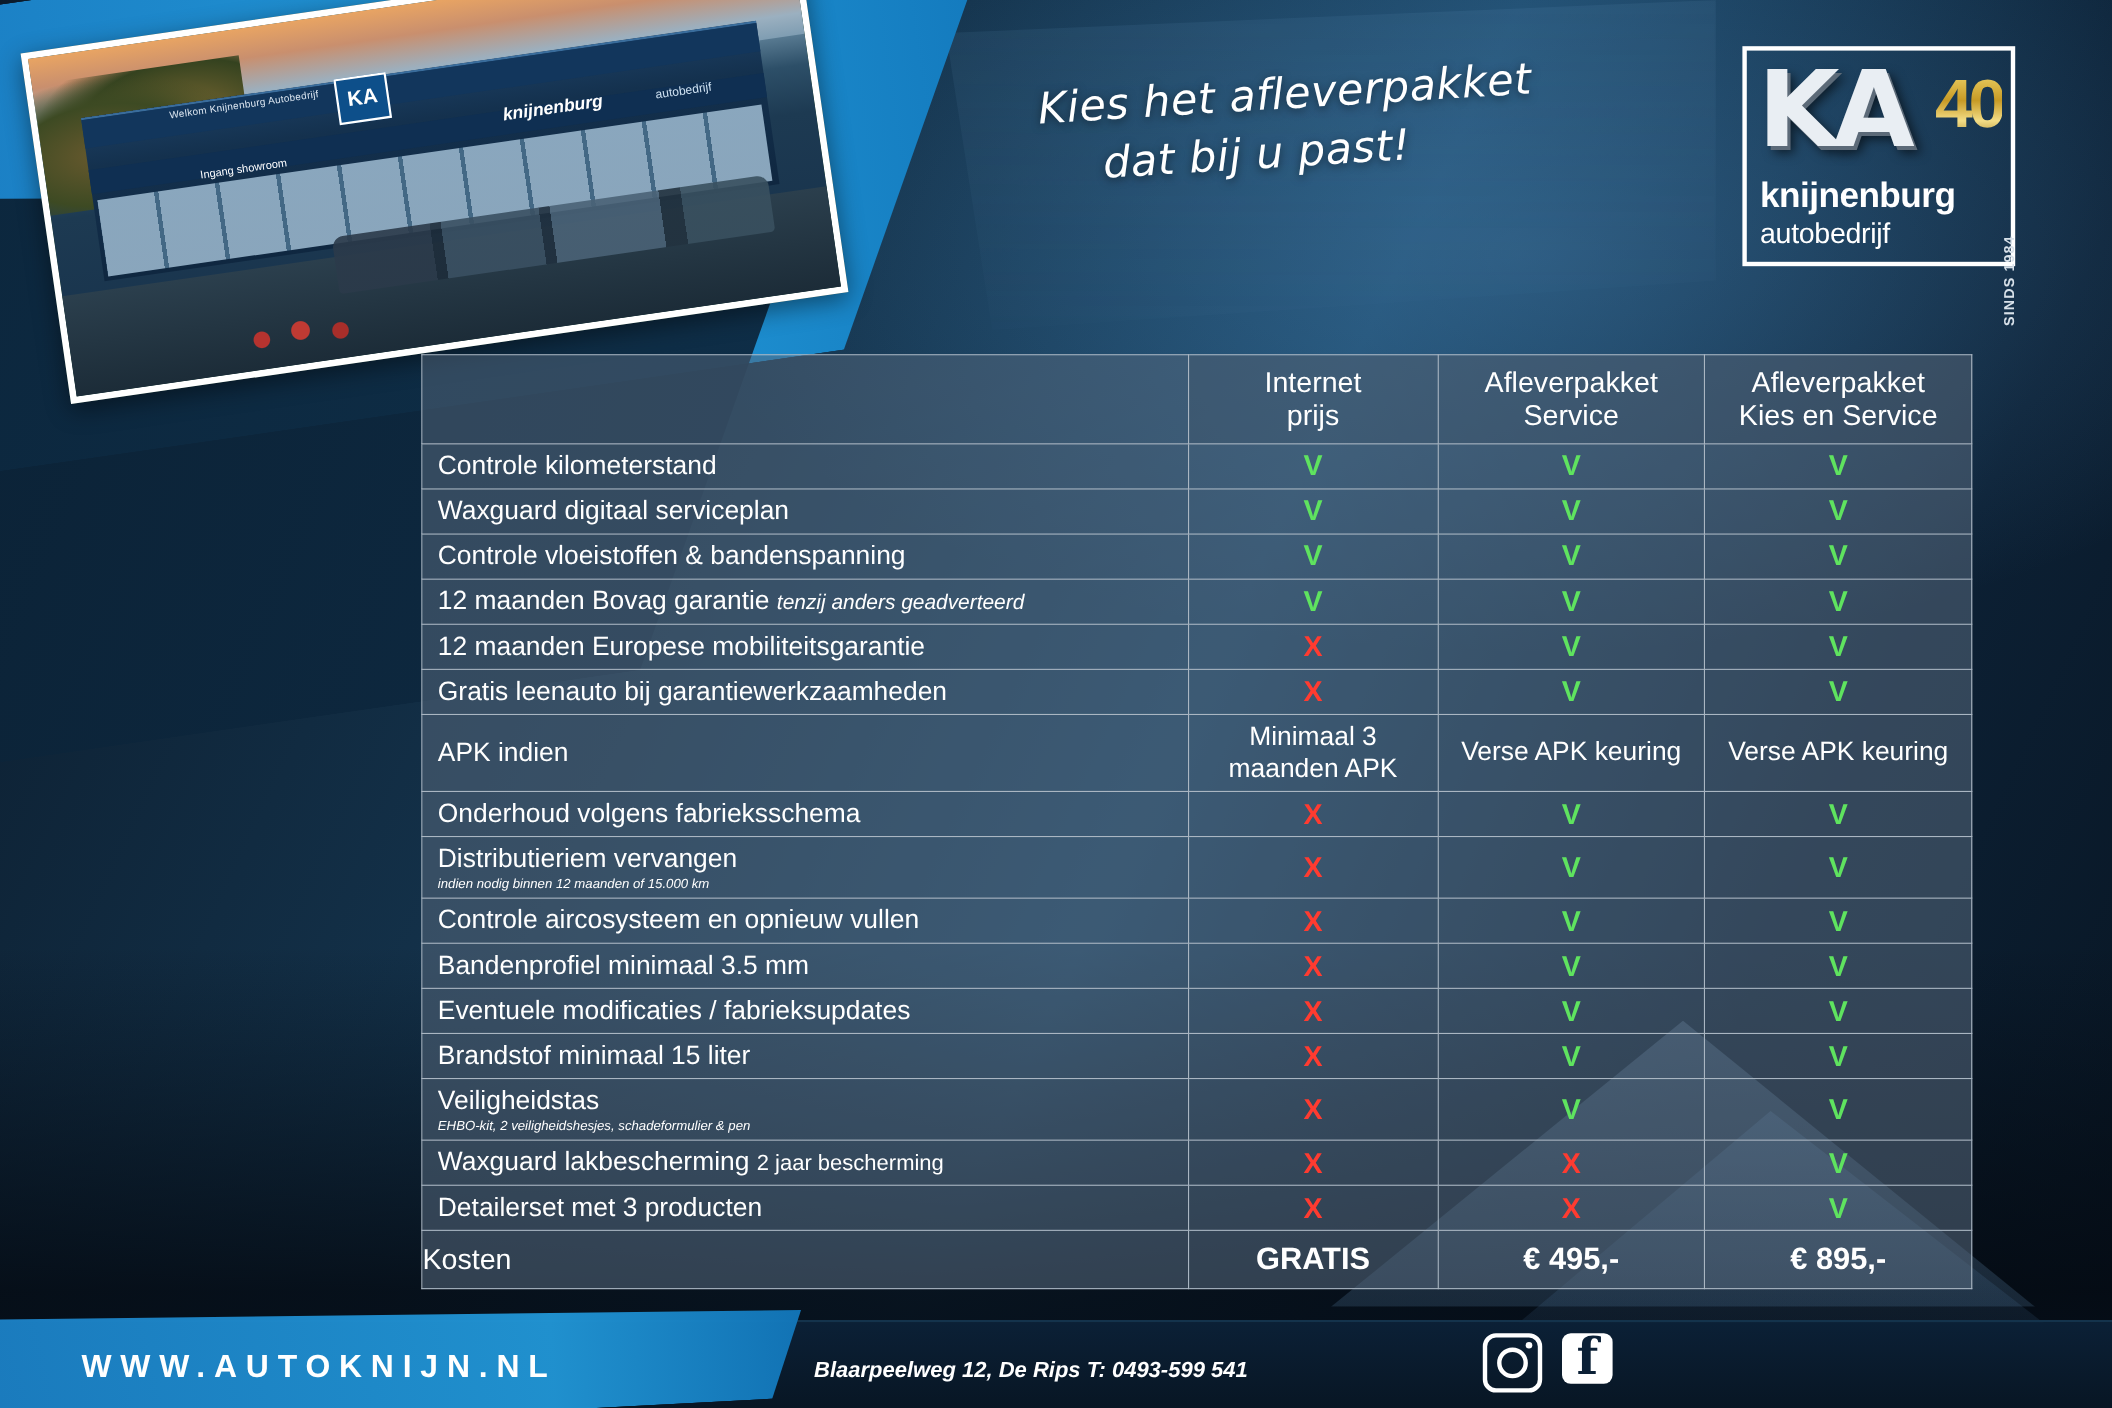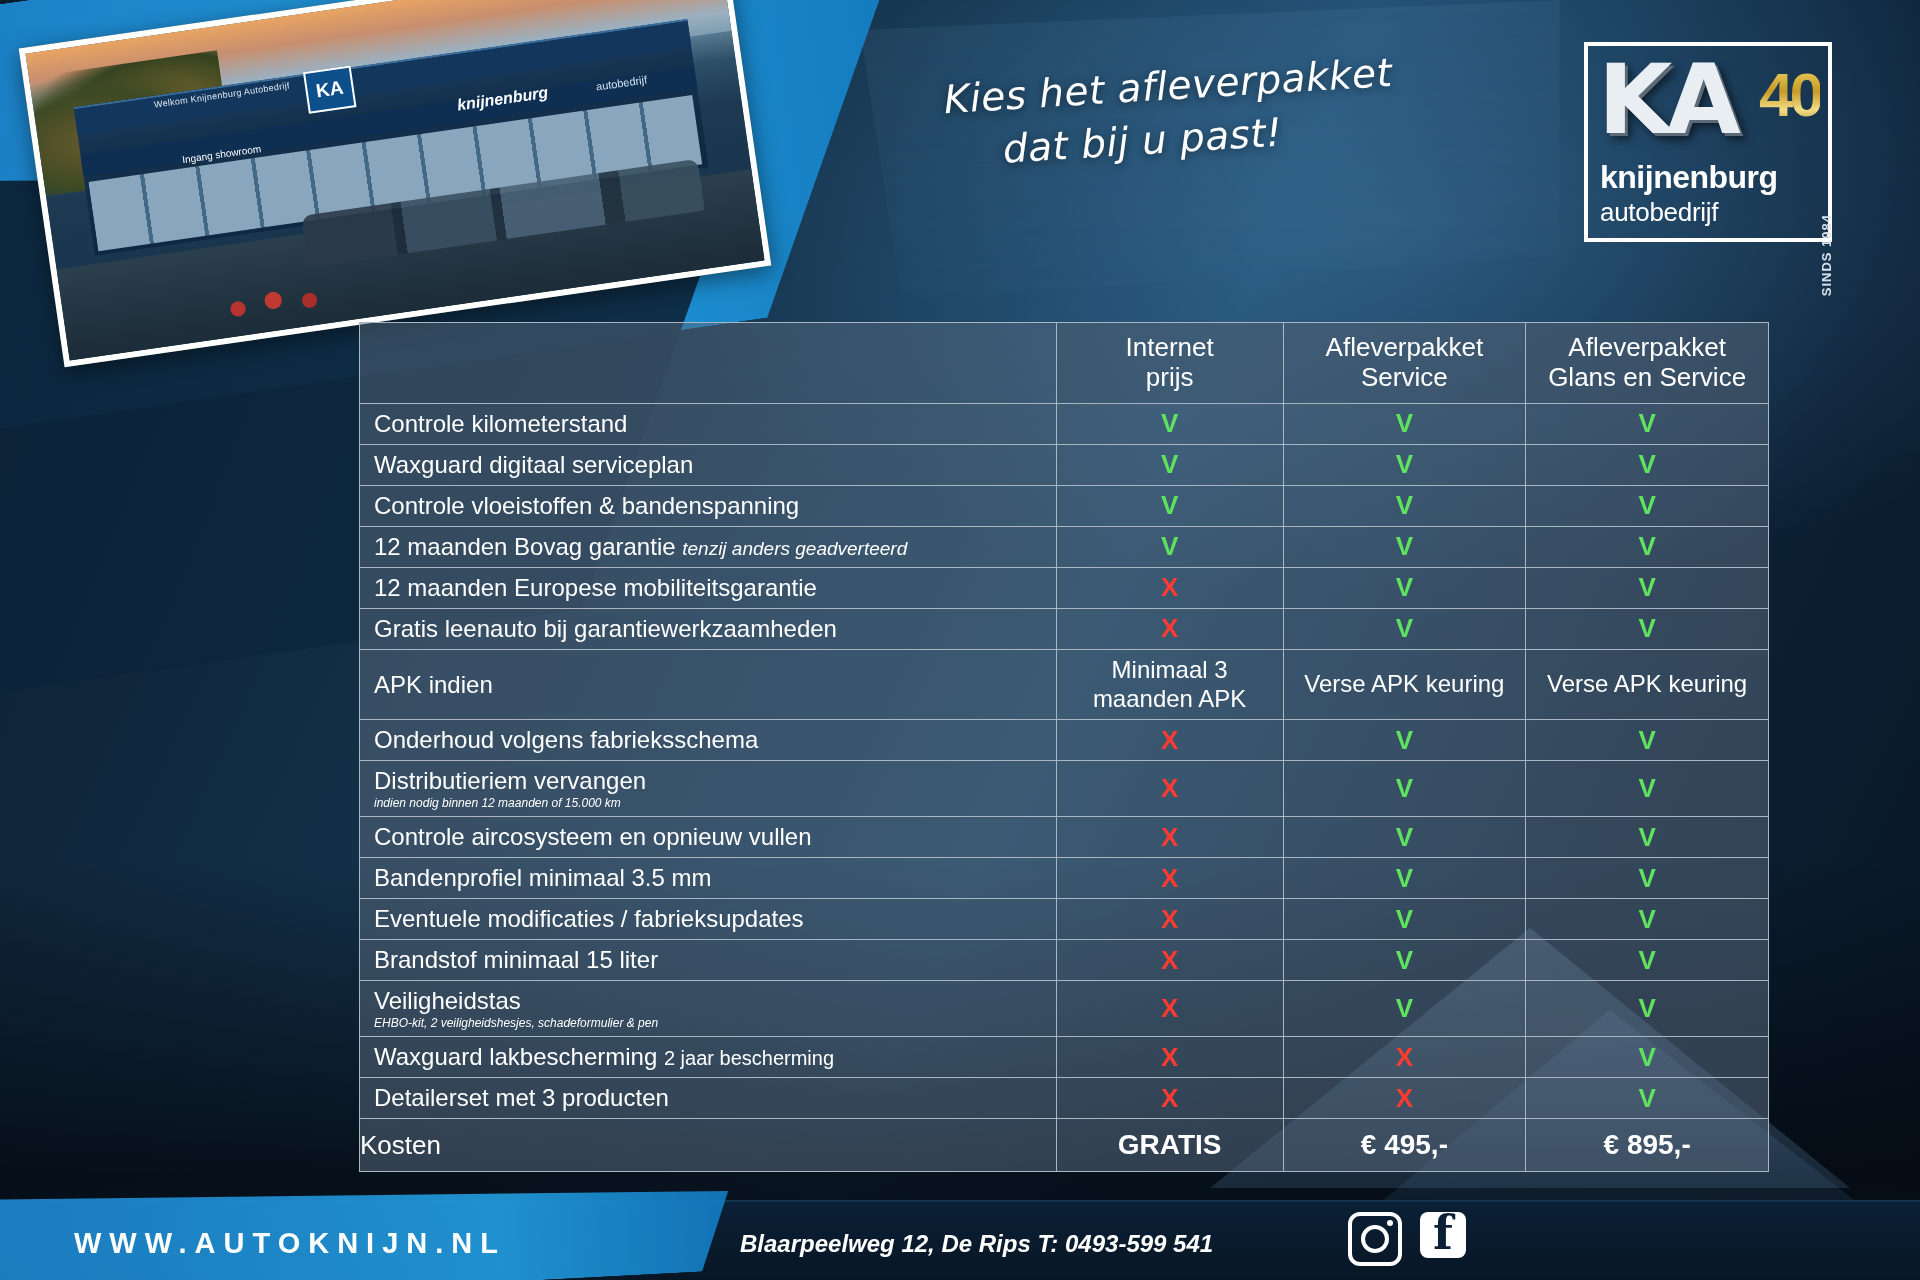--- a/index.html
+++ b/index.html
@@ -140,21 +140,21 @@
     color:#ffffff;font-size:26px;letter-spacing:-.3px;
   }
   .logo-sinds{
     position:absolute;right:-2px;bottom:28px;
     color:#d9e2ea;font-size:13px;font-weight:bold;letter-spacing:1px;
     transform:rotate(-90deg);transform-origin:right bottom;white-space:nowrap;
   }
 
   
   .table-wrap{
-    position:absolute;left:359px;top:322px;width:1410px;
+    position:absolute;left:383px;top:322px;width:1410px;
   }
   table{border-collapse:collapse;width:100%;}
   td,th{
     border:1px solid #aab6c2;
     background:rgba(86,104,124,0.55);
     color:#ffffff;
     padding:0;
     vertical-align:middle;
   }
   .hdr td{
@@ -202,21 +202,21 @@
     transform:rotate(-3deg);
     clip-path:polygon(0 0,100% 28%,96% 100%,0 100%);
     opacity:.95;
   }
   .url{
     position:absolute;left:74px;bottom:20px;
     color:#ffffff;font-size:29px;font-weight:bold;letter-spacing:8px;
   }
   .addr{
     position:absolute;left:740px;bottom:22px;
-    color:#ffffff;font-size:24px;font-weight:bold;font-style:italic;
+    color:#ffffff;font-size:20px;font-weight:bold;font-style:italic;
   }
   .social{position:absolute;left:1348px;bottom:14px;display:flex;gap:18px;}
   .ig{width:46px;height:46px;border:4px solid #fff;border-radius:12px;position:relative;}
   .ig:before{content:"";position:absolute;left:9px;top:9px;width:20px;height:20px;border:4px solid #fff;border-radius:50%;}
   .ig:after{content:"";position:absolute;right:5px;top:4px;width:6px;height:6px;background:#fff;border-radius:50%;}
   .fb{width:46px;height:46px;background:#fff;border-radius:8px;position:relative;}
   .fb:after{content:"f";position:absolute;left:0;right:0;top:-6px;text-align:center;
     color:#0b2036;font-size:46px;font-weight:bold;font-family:"DejaVu Serif",serif;}
   
   .tri{
@@ -288,21 +288,21 @@
       <td class="col2">
         <div>Internet</div>
         <div>prijs</div>
       </td>
       <td class="col3">
         <div>Afleverpakket</div>
         <div>Service</div>
       </td>
       <td class="col4">
         <div>Afleverpakket</div>
-        <div>Glans en Service</div>
+        <div>Kies en Service</div>
       </td>
     </tr>
 
     <tr>
       <td class="label"><span>Controle kilometerstand</span></td>
       <td class="mark v">V</td>
       <td class="mark v">V</td>
       <td class="mark v">V</td>
     </tr>
     <tr>

